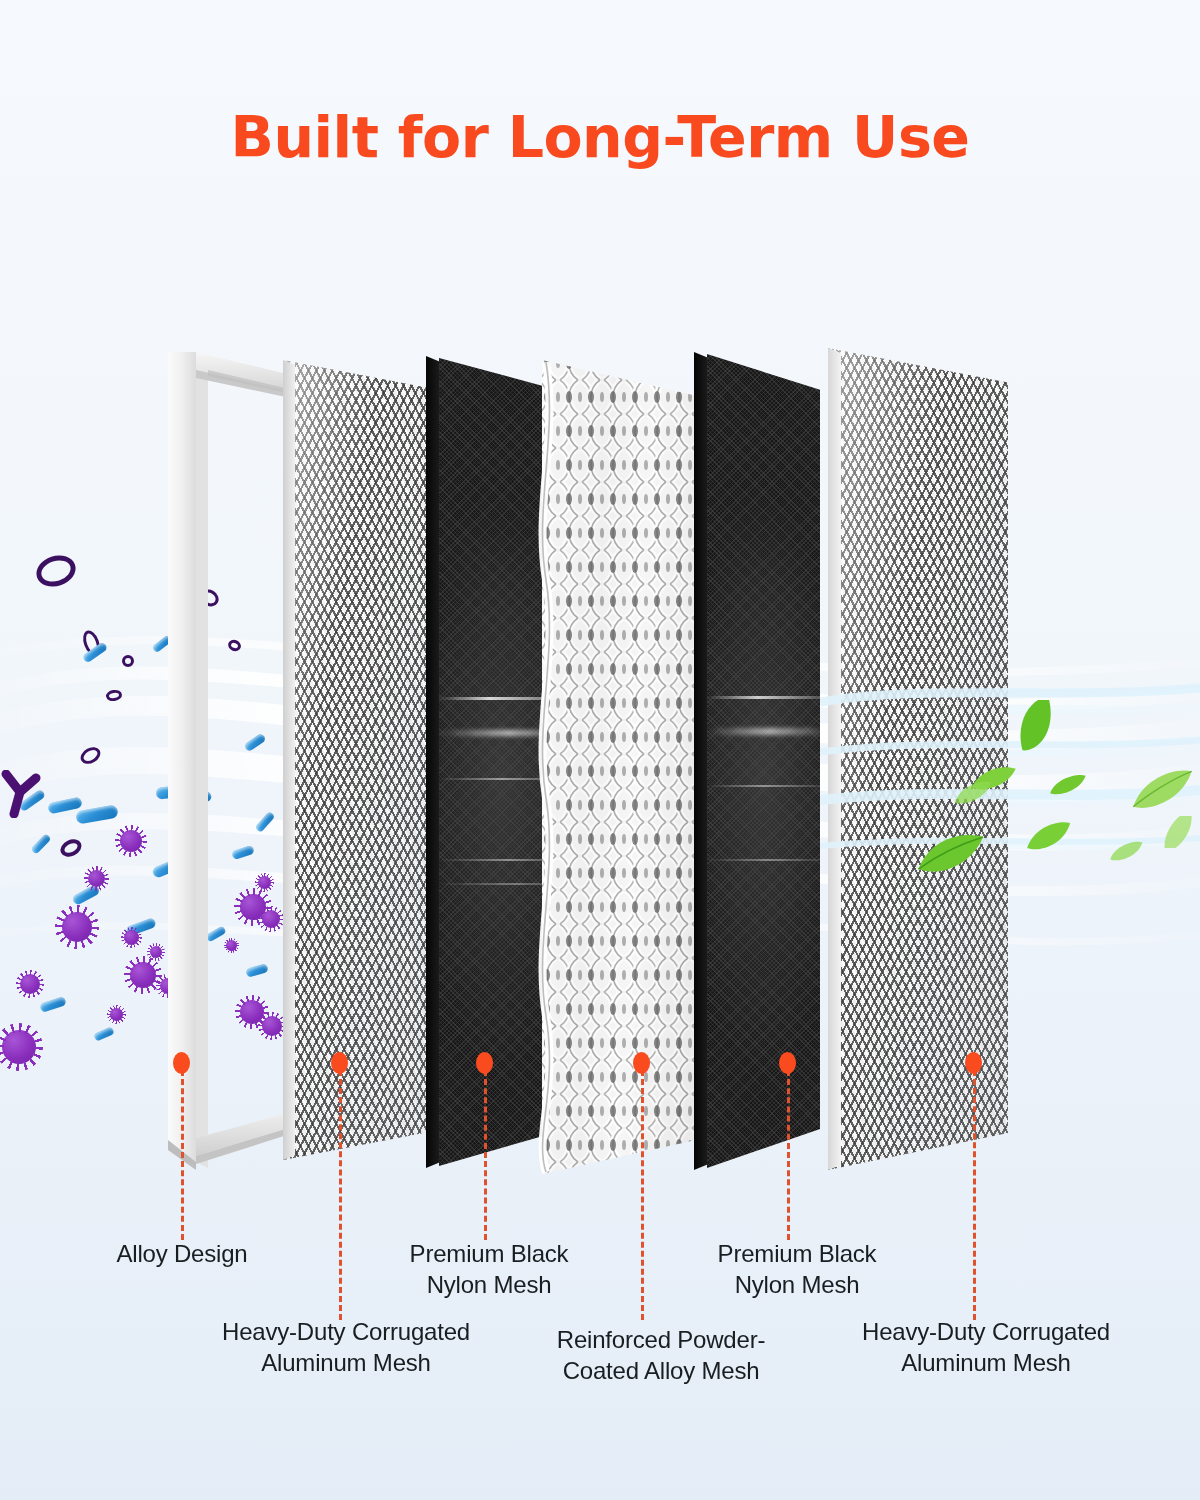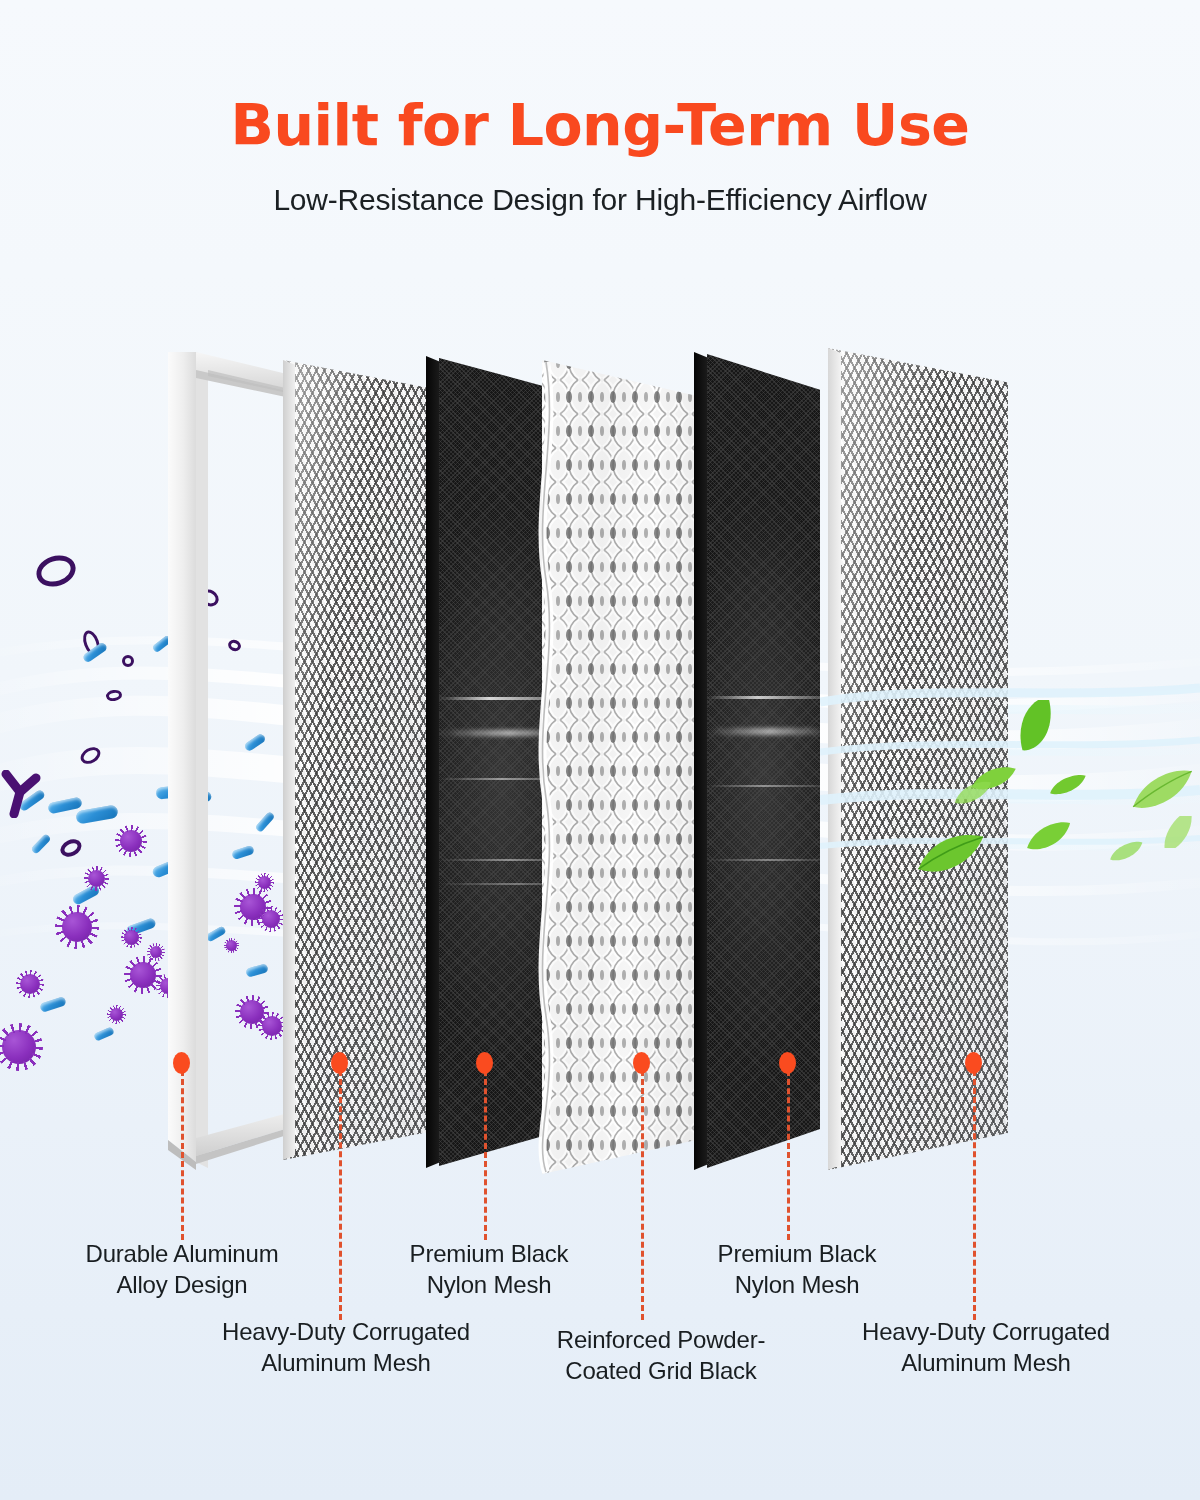--- a/index.html
+++ b/index.html
@@ -4,21 +4,21 @@
 <style>
   * { margin:0; padding:0; box-sizing:border-box; }
   html,body { width:1200px; height:1500px; }
   body {
     font-family:"Liberation Sans", sans-serif;
     background:linear-gradient(180deg,#f6f9fd 0%, #f4f8fc 18%, #f1f6fb 45%, #eaf1f9 75%, #e4edf7 100%);
     position:relative; overflow:hidden;
   }
 
   
-  .header { position:absolute; top:4px; left:0; width:1200px; text-align:center; }
+  .header { position:absolute; top:16px; left:0; width:1200px; text-align:center; }
   .title {
     font-size:57px; font-weight:bold; letter-spacing:-0.5px;
     color:#f9491f; margin-top:92px; line-height:1.05;
     font-family:"DejaVu Sans","Liberation Sans",sans-serif;
   }
   .subtitle {
     font-size:30px; font-weight:300; color:#1b2023;
     margin-top:27px; letter-spacing:-0.2px;
   }
 
@@ -361,47 +361,45 @@
   <div class="dot" style="left:633px; top:1052px;"></div>
   <div class="dash" style="left:641px; top:1070px; height:250px;"></div>
 
   <div class="dot" style="left:779px; top:1052px;"></div>
   <div class="dash" style="left:787px; top:1070px; height:170px;"></div>
 
   <div class="dot" style="left:965px; top:1052px;"></div>
   <div class="dash" style="left:973px; top:1070px; height:250px;"></div>
 
   <div class="lbl" style="left:38px; top:1238px; width:288px;">
-    <div>Durable Aluminum</div>
     <div>Alloy Design</div>
   </div>
 
   <div class="lbl" style="left:354px; top:1238px; width:270px;">
     <div>Premium Black</div>
     <div>Nylon Mesh</div>
   </div>
 
   <div class="lbl" style="left:662px; top:1238px; width:270px;">
     <div>Premium Black</div>
     <div>Nylon Mesh</div>
   </div>
 
   <div class="lbl" style="left:178px; top:1316px; width:336px;">
     <div>Heavy-Duty Corrugated</div>
     <div>Aluminum Mesh</div>
   </div>
 
   <div class="lbl" style="left:516px; top:1316px; width:290px;margin-top:8px;">
     <div>Reinforced Powder-</div>
-    <div>Coated Grid Black</div>
+    <div>Coated Alloy Mesh</div>
   </div>
 
   <div class="lbl" style="left:818px; top:1316px; width:336px;">
     <div>Heavy-Duty Corrugated</div>
     <div>Aluminum Mesh</div>
   </div>
 
 </div>
 
 <div class="header">
   <div class="title">Built for Long-Term Use</div>
-  <div class="subtitle">Low-Resistance Design for High-Efficiency Airflow</div>
 </div>
 
 </body></html>

